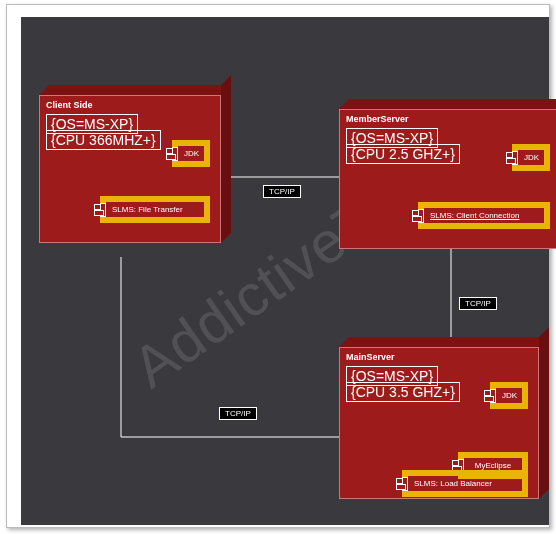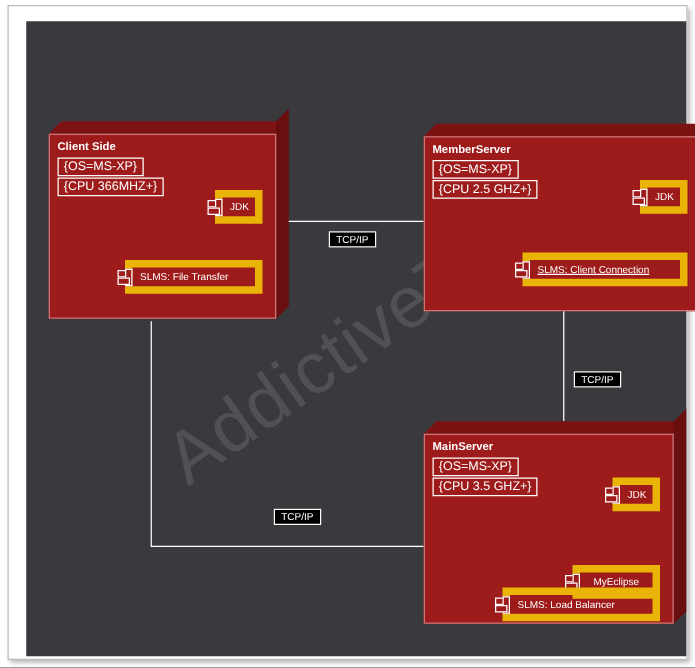--- a/index.html
+++ b/index.html
@@ -66,21 +66,21 @@
   .node-title {
     position: absolute;
     left: 6px; top: 4px;
     color: #fff;
     font-size: 9px;
     font-weight: bold;
   }
   .tag {
     position: absolute;
     color: #fff;
-    font-size: 10px;
+    font-size: 14px;
     border: 1px solid #fff;
     padding: 1px 4px;
     background: transparent;
     white-space: nowrap;
   }
   .comp {
     position: absolute;
     border: 6px solid #eab308;
     color: #fff;
     font-size: 8px;
@@ -135,21 +135,21 @@
   <div class="canvas">
 
     <div class="watermark">AddictiveTips</div>
 
     <svg class="lines">
       <line x1="200" y1="160" x2="318" y2="160" stroke="#fff" stroke-width="1"></line>
       <line x1="430" y1="230" x2="430" y2="320" stroke="#fff" stroke-width="1"></line>
       <polyline points="100,240 100,420 318,420" fill="none" stroke="#fff" stroke-width="1"></polyline>
     </svg>
 
-    <div class="node3d" style="left:18px; top:80px; width:182px; height:158px;padding-left:39px;">
+    <div class="node3d" style="left:18px; top:68px; width:182px; height:158px;padding-left:39px;">
       <div class="node-top"></div>
         <div class="node-side"></div>
       <div class="node-face">
         <div class="node-title">Client Side</div>
         <div class="tag" style="left:6px; top:18px;">{OS=MS-XP}</div>
         <div class="tag" style="left:6px; top:34px;">{CPU 366MHZ+}</div>
         <div class="comp" style="right:10px; top:44px; width:38px; text-align:center;">
           <span class="plug">
               <span class="plug-body"></span>
             </span>

